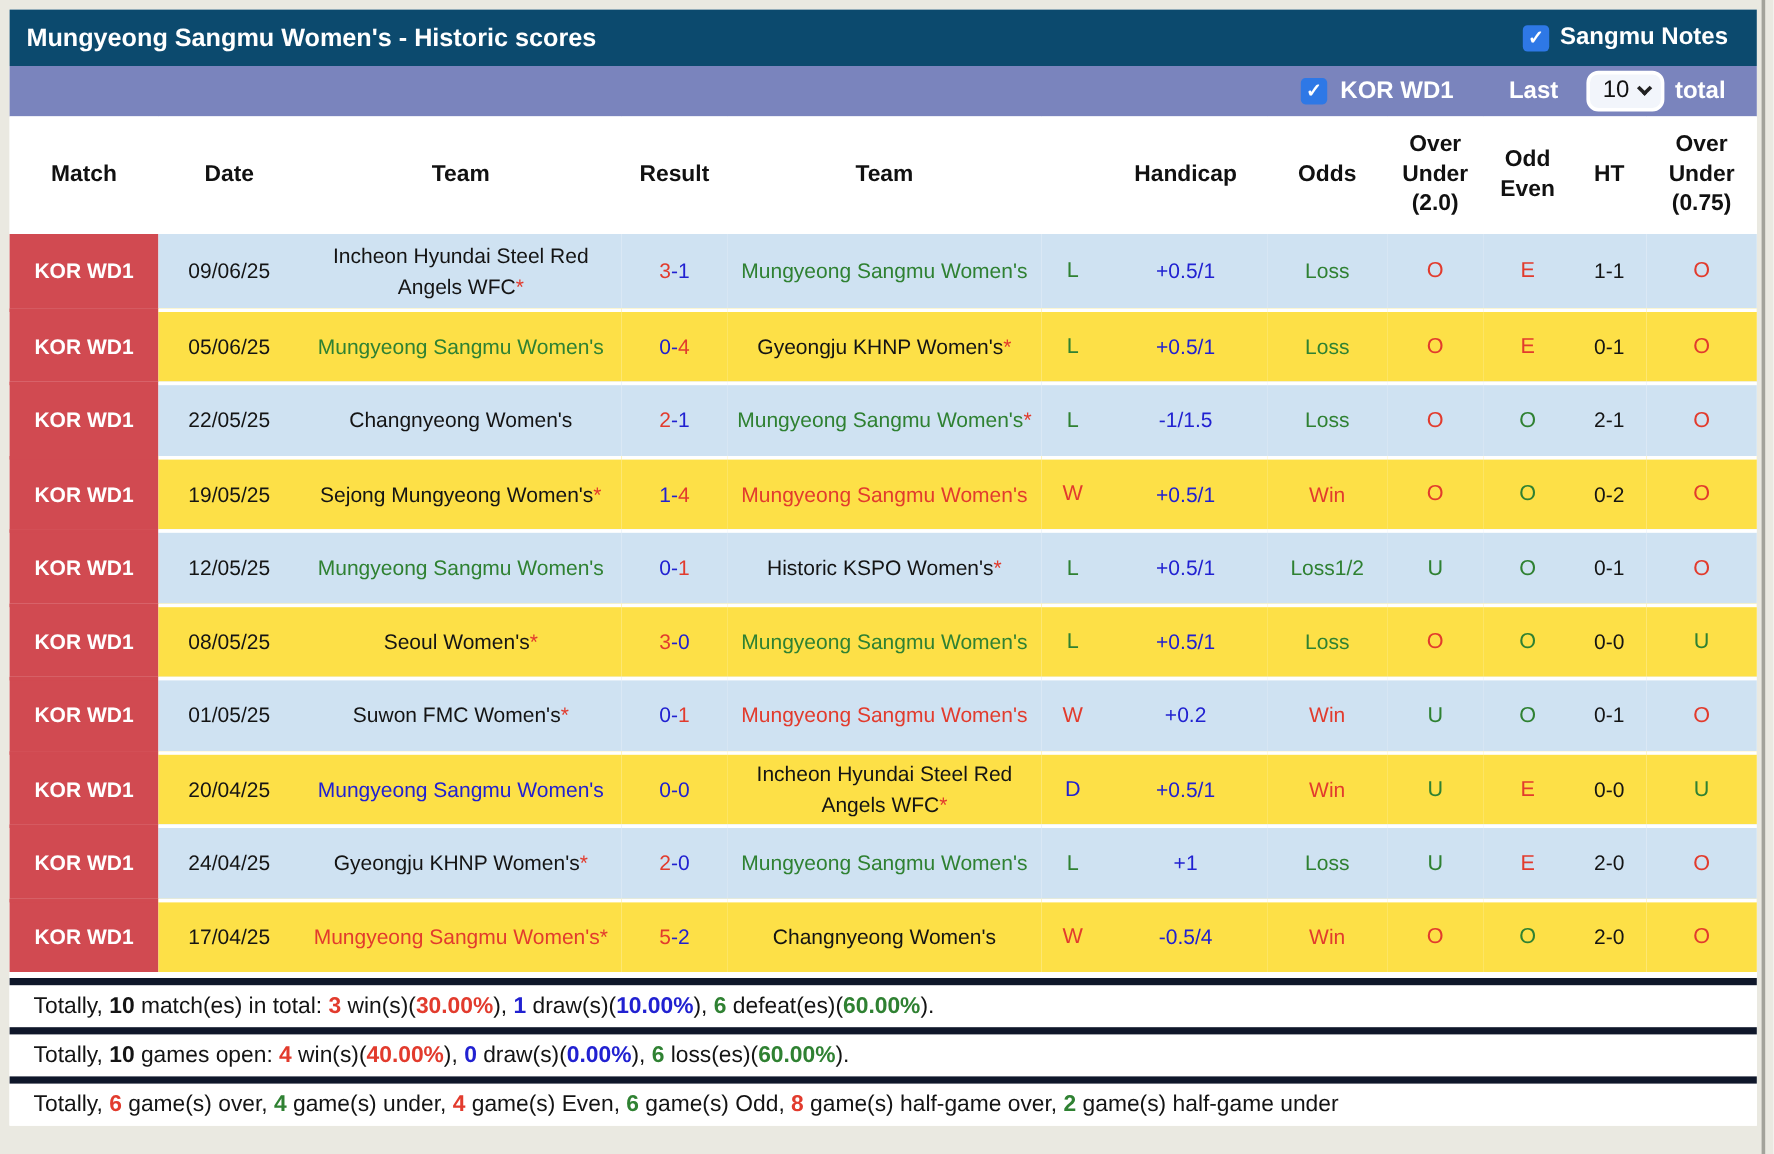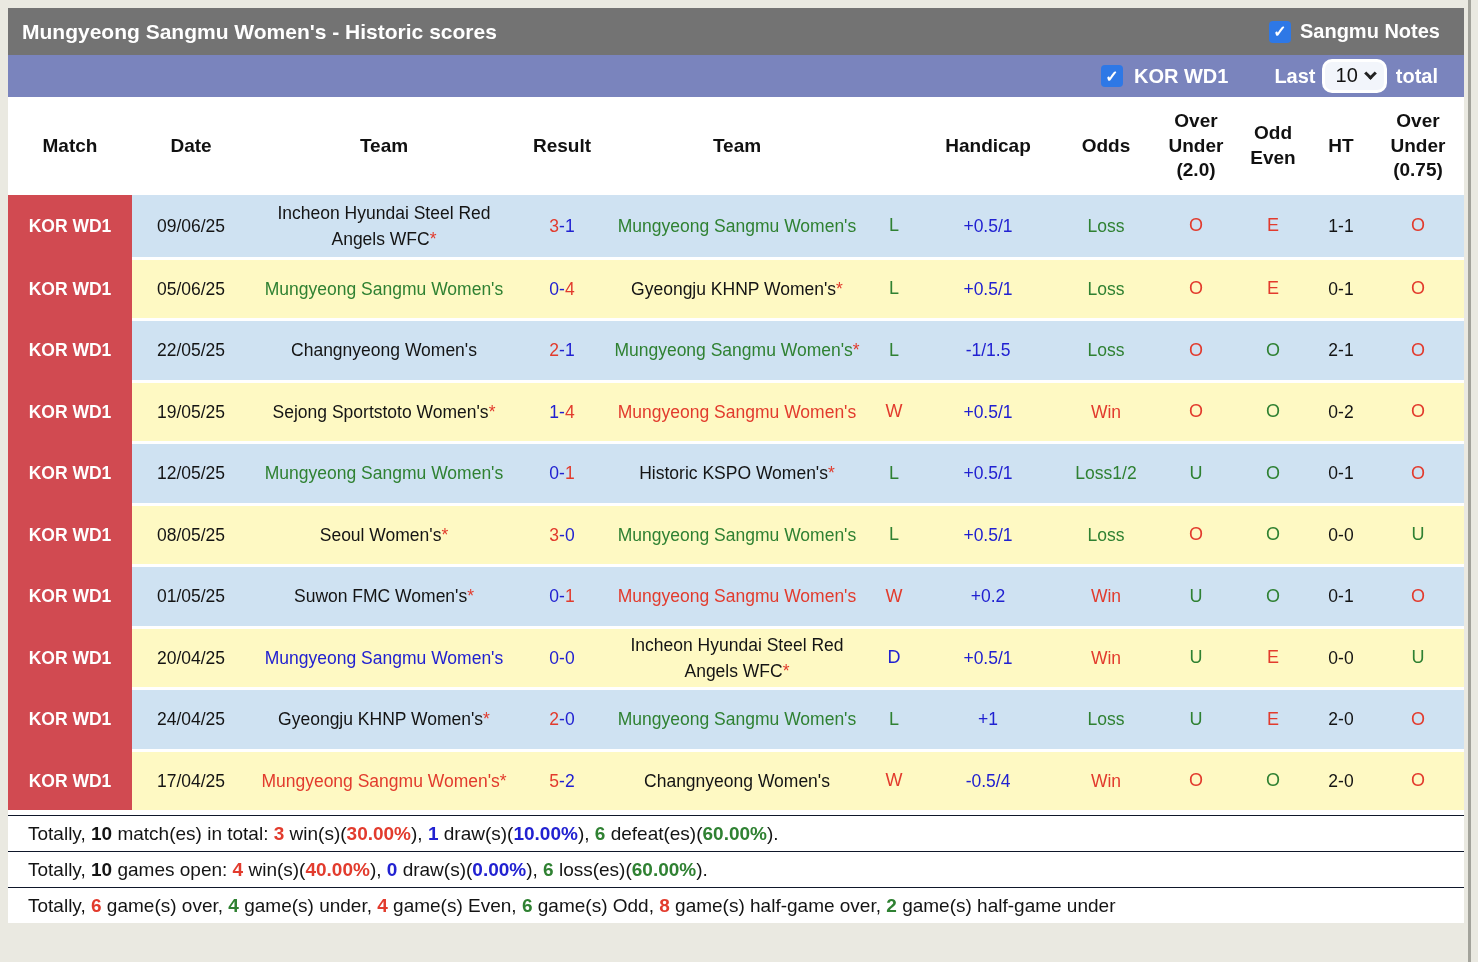--- a/index.html
+++ b/index.html
@@ -9,74 +9,74 @@
     background:#eae9e1;
     position:relative;
     overflow:hidden;
     color:#141414;
   }
   .panel { position:absolute; left:8px; top:8px; width:1456px; background:#ffffff; }
   .window-edge { position:absolute; right:7px; top:0; width:3px; height:962px; background:#a3a39b; }
 
   
   .titlebar {
-    height:47px; background:#737373; color:#fff;
+    height:47px; background:#0c4a6e; color:#fff;
     display:flex; align-items:center; justify-content:space-between;
     padding:0 24px 0 14px;
   }
   .titlebar .title { font-size:21px; font-weight:bold; }
   .notes-group { display:flex; align-items:center; gap:9px; font-size:20px; font-weight:bold; cursor:pointer; }
   .filterbar {
     height:42px; background:#7a84bd; color:#fff;
     display:flex; align-items:center; justify-content:flex-end;
     padding-right:26px; font-size:20px; font-weight:bold;
   }
   .checkbox {
     width:22px; height:22px; background:#2e78e6; border-radius:4px;
     display:inline-flex; align-items:center; justify-content:center;
     color:#fff; font-size:16px; font-weight:bold; flex:0 0 auto;
   }
   .league-group { display:flex; align-items:center; gap:11px; margin-right:46px; cursor:pointer; }
-  .last-label { margin-right:6px; }
+  .last-label { margin-right:23px; }
   .games-select {
     display:inline-flex; align-items:center; gap:8px;
     border:3px solid #fff; border-radius:10px; background:#f2f5fb;
     color:#111; font-size:20px; font-weight:normal;
     padding:2px 9px 3px 11px; margin-right:9px; cursor:pointer;
   }
   .chev { width:9px; height:9px; border-right:3px solid #222; border-bottom:3px solid #222; transform:rotate(45deg); margin-top:-4px; }
 
   
   table { width:100%; border-collapse:separate; border-spacing:0; table-layout:fixed; }
   th {
     background:#fff; font-size:19px; font-weight:bold; text-align:center;
     padding:12px 2px; line-height:1.3; height:93px; vertical-align:middle; color:#111;
   }
   td {
     text-align:center; vertical-align:middle; font-size:17.5px; line-height:1.5;
     height:61.5px; padding:2px 4px; overflow:hidden;
   }
   tr.r-odd  td { background:#cfe2f2; }
-  tr.r-even td { background:#fef9c3; }
+  tr.r-even td { background:#fde047; }
   tbody tr + tr td { border-top:3px solid #ffffff; }
   td.match-cell { background:#d14a51 !important; color:#fff; font-weight:bold; font-size:17.5px; }
   tbody tr + tr td.match-cell { border-top-color:#d14a51; }
 
   .c-red   { color:#e23b2d; }
   .c-green { color:#2f8132; }
   .c-blue  { color:#2121d1; }
   .c-black { color:#141414; }
   .b { font-weight:bold; }
   .letter-cell { font-size:18px; }
 
   
   .footer { background:#fff; padding-top:5px; }
   .foot-line {
     font-size:19px; padding:7px 0 6px 20px; background:#fff;
-    border-top:1px solid #0f172a; text-align:left; white-space:nowrap;
+    border-top:6px solid #0f172a; text-align:left; white-space:nowrap;
   }
   .foot-line .b { font-weight:bold; }
 </style>
 </head>
 <body>
 
 <div class="panel">
 
   <div class="titlebar">
     <span class="title">Mungyeong Sangmu Women's - Historic scores</span>
@@ -191,21 +191,21 @@
       <td class="letter-cell c-red">O</td>
       <td class="letter-cell c-green">O</td>
       <td>2-1</td>
       <td class="letter-cell c-red">O</td>
     </tr>
 
     <tr class="r-even">
       <td class="match-cell">KOR WD1</td>
       <td>19/05/25</td>
       <td>
-        <span class="c-black">Sejong Sportstoto Women's</span><span class="c-red">*</span>
+        <span class="c-black">Sejong Mungyeong Women's</span><span class="c-red">*</span>
       </td>
       <td>
         <span class="c-blue">1</span><span class="c-blue">-</span><span class="c-red">4</span>
       </td>
       <td>
         <span class="c-red">Mungyeong Sangmu Women's</span>
       </td>
       <td class="letter-cell c-red">W</td>
       <td class="c-blue">+0.5/1</td>
       <td class="c-red">Win</td>

